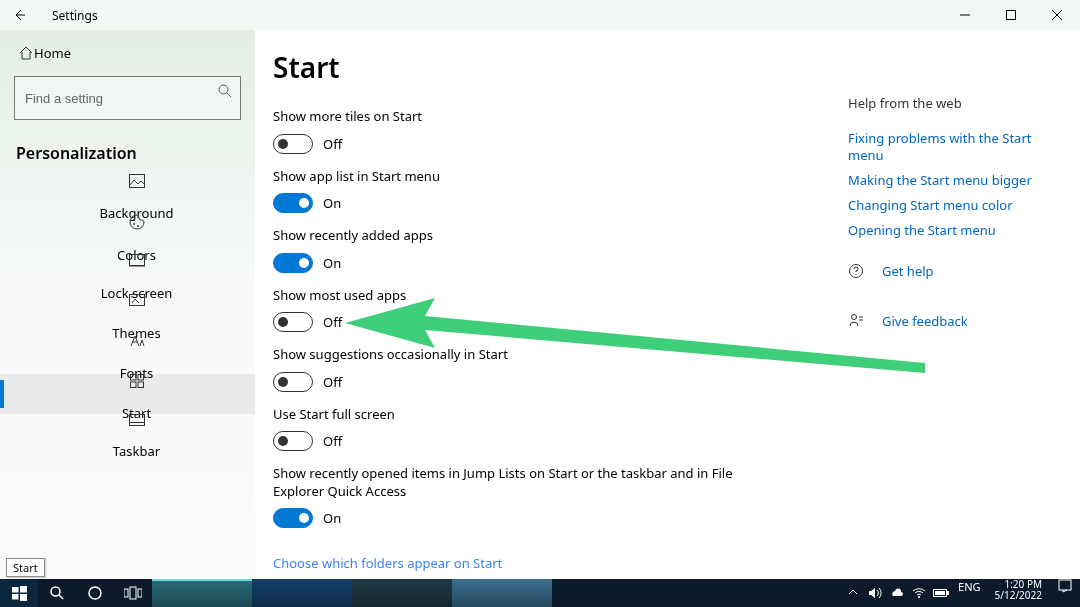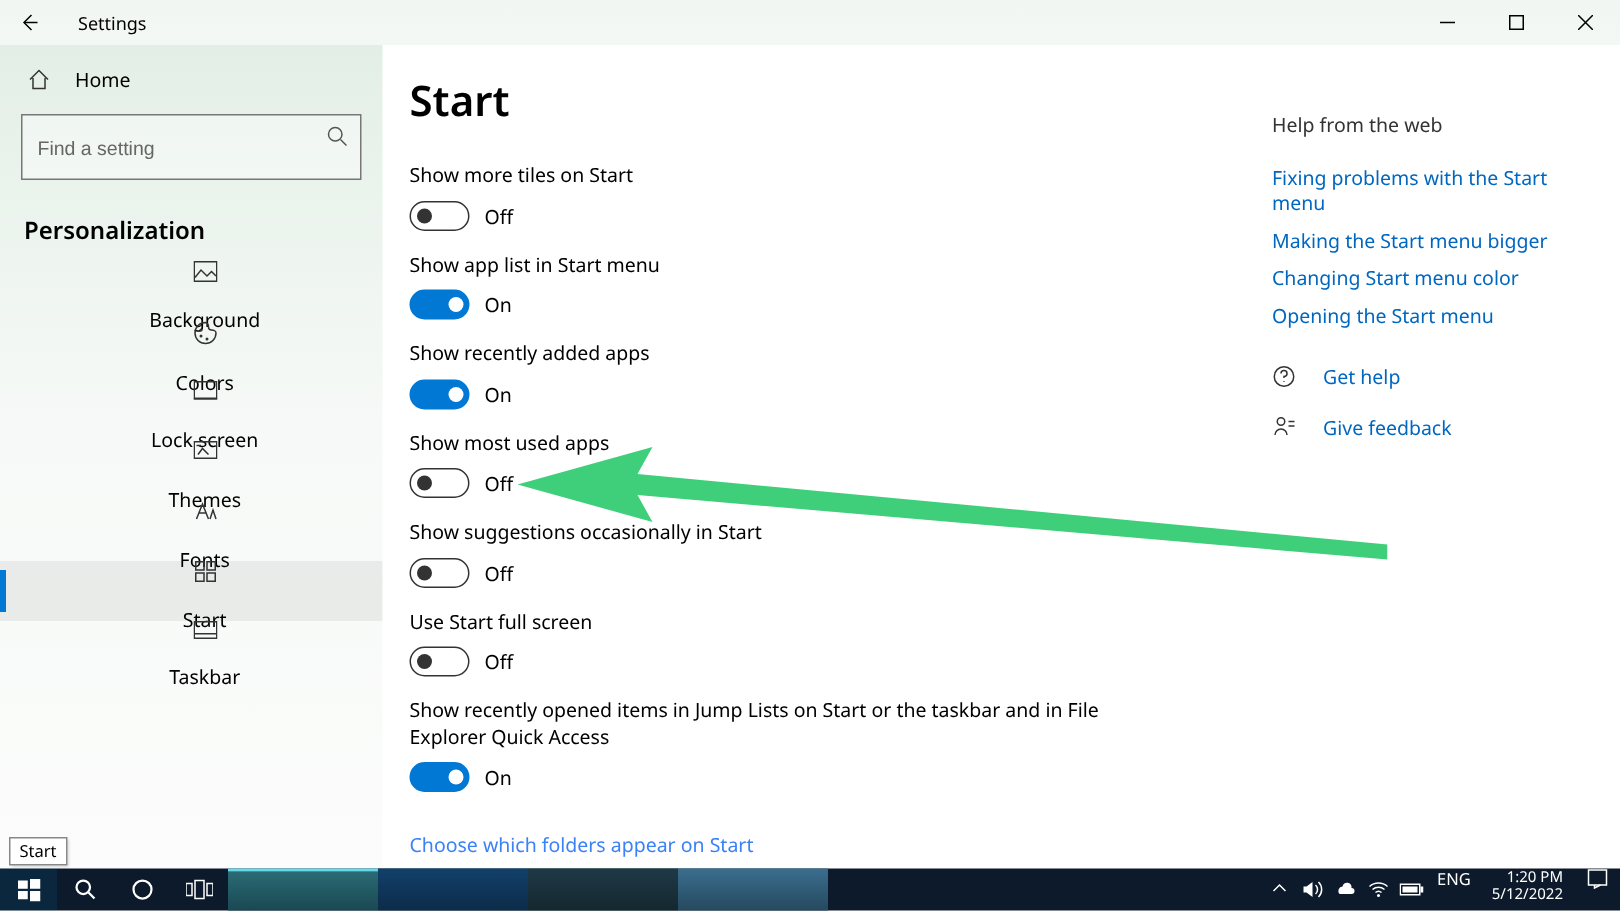--- a/index.html
+++ b/index.html
@@ -8,21 +8,21 @@
   
   .titlebar { position: absolute; top: 0; left: 0; right: 0; height: 30px; display: flex; align-items: center; background: linear-gradient(180deg,#f1f6f2 0%,#f4f8f5 100%); }
   .back-btn { width: 30px; height: 30px; display:flex; align-items:center; justify-content:center; cursor:pointer; margin-left: 4px;}
   .titlebar .title { font-size: 12px; margin-left: 18px; color:#000; }
   .win-controls { position:absolute; right:0; top:0; display:flex; }
   .win-controls .wc { width:46px; height:30px; display:flex; align-items:center; justify-content:center; }
   .win-controls svg { stroke:#000; }
 
   
   .sidebar { position:absolute; top:30px; left:0; bottom:28px; width:255px; background: linear-gradient(180deg,#e3efe6 0%,#f6f9f7 45%,#fbfcfb 100%); }
-  .home-row { height:46px; display:flex; align-items:center; padding-left:18px; gap:16px; cursor:pointer; font-size:13px; }
+  .home-row { height:46px; display:flex; align-items:center; padding-left:18px; cursor:pointer; font-size:13px; }
   .search-wrap { padding: 0 14px 10px 14px; }
   .search { position:relative; }
   .search input { width:100%; height:44px; border:1px solid #777; background:rgba(255,255,255,0.4); padding:0 30px 0 10px; font-size:13px; outline:none; }
   .search input::placeholder { color:#666; }
   .search .s-icon { position:absolute; right:8px; top:7px; }
   .cat-label { font-size:16px; font-weight:600; padding:12px 12px 10px 16px; }
   .nav { list-style:none; }
   .nav li { height:40px; display:flex; align-items:center; padding-left:18px; gap:16px; font-size:13px; cursor:pointer; position:relative;flex-direction:column; }
   .nav li .icon { width:16px; display:flex; justify-content:center; }
   .nav li.active { background:rgba(0,0,0,0.06); }
@@ -35,25 +35,25 @@
   .setting .label { font-size:13px; margin-bottom:8px; line-height:1.35; }
   .toggle-row { display:flex; align-items:center; gap:10px; }
   .toggle { width:40px; height:20px; border-radius:10px; border:1px solid #333; position:relative; background:#fff; cursor:pointer; }
   .toggle.on { background:#0078d4; border-color:#0078d4; }
   .knob { position:absolute; width:10px; height:10px; border-radius:50%; background:#333; top:4px; left:4px; transition:none; }
   .toggle.on .knob { left:25px; background:#fff; }
   .state { font-size:13px; }
   .link { color:#3b82f6; font-size:13px; margin-top:12px; cursor:pointer; display:inline-block; }
 
   
-  .help { position:absolute; top:44px; right:32px; width:200px; font-size:13px; }
+  .help { position:absolute; top:64px; right:32px; width:200px; font-size:13px; }
   .help .h-title { font-weight:400; color:#333; margin-bottom:18px; }
   .help .h-link { color:#0067c0; display:block; margin-bottom:8px; cursor:pointer; line-height:1.3; }
   .help .h-action { display:flex; align-items:center; gap:18px; color:#0067c0; margin-top:24px; cursor:pointer; }
-  .help .h-action + .h-action { margin-top:16px; }
+  .help .h-action + .h-action { margin-top:32px; }
   .help .h-action .aicon { color:#333; width:16px; }
 
   
   .arrow-overlay { position:absolute; pointer-events:none; }
 
   
   .tooltip { position:absolute; left:6px; bottom:30px; background:#fff; border:1px solid #888; padding:1px 6px; font-size:11px; box-shadow:1px 1px 2px rgba(0,0,0,0.2); }
 
   
   .taskbar { position:absolute; left:0; right:0; bottom:0; height:28px; background:#0d1a2b; display:flex; align-items:center; color:#fff; }

